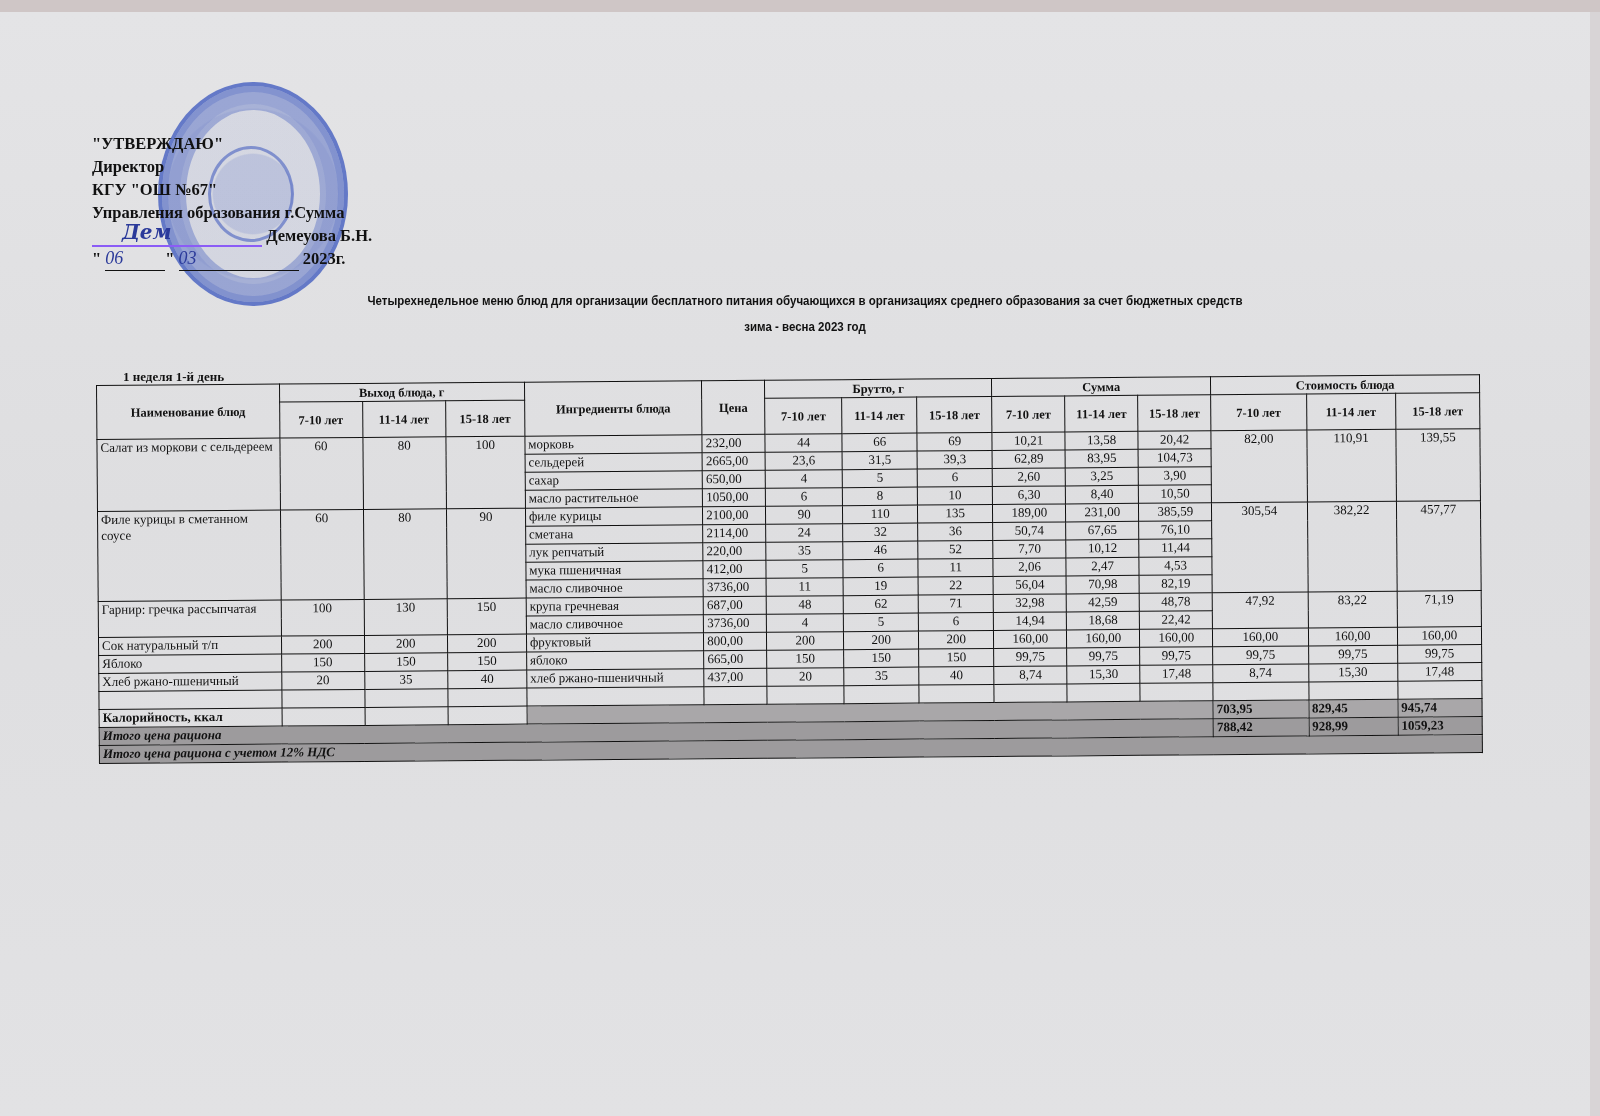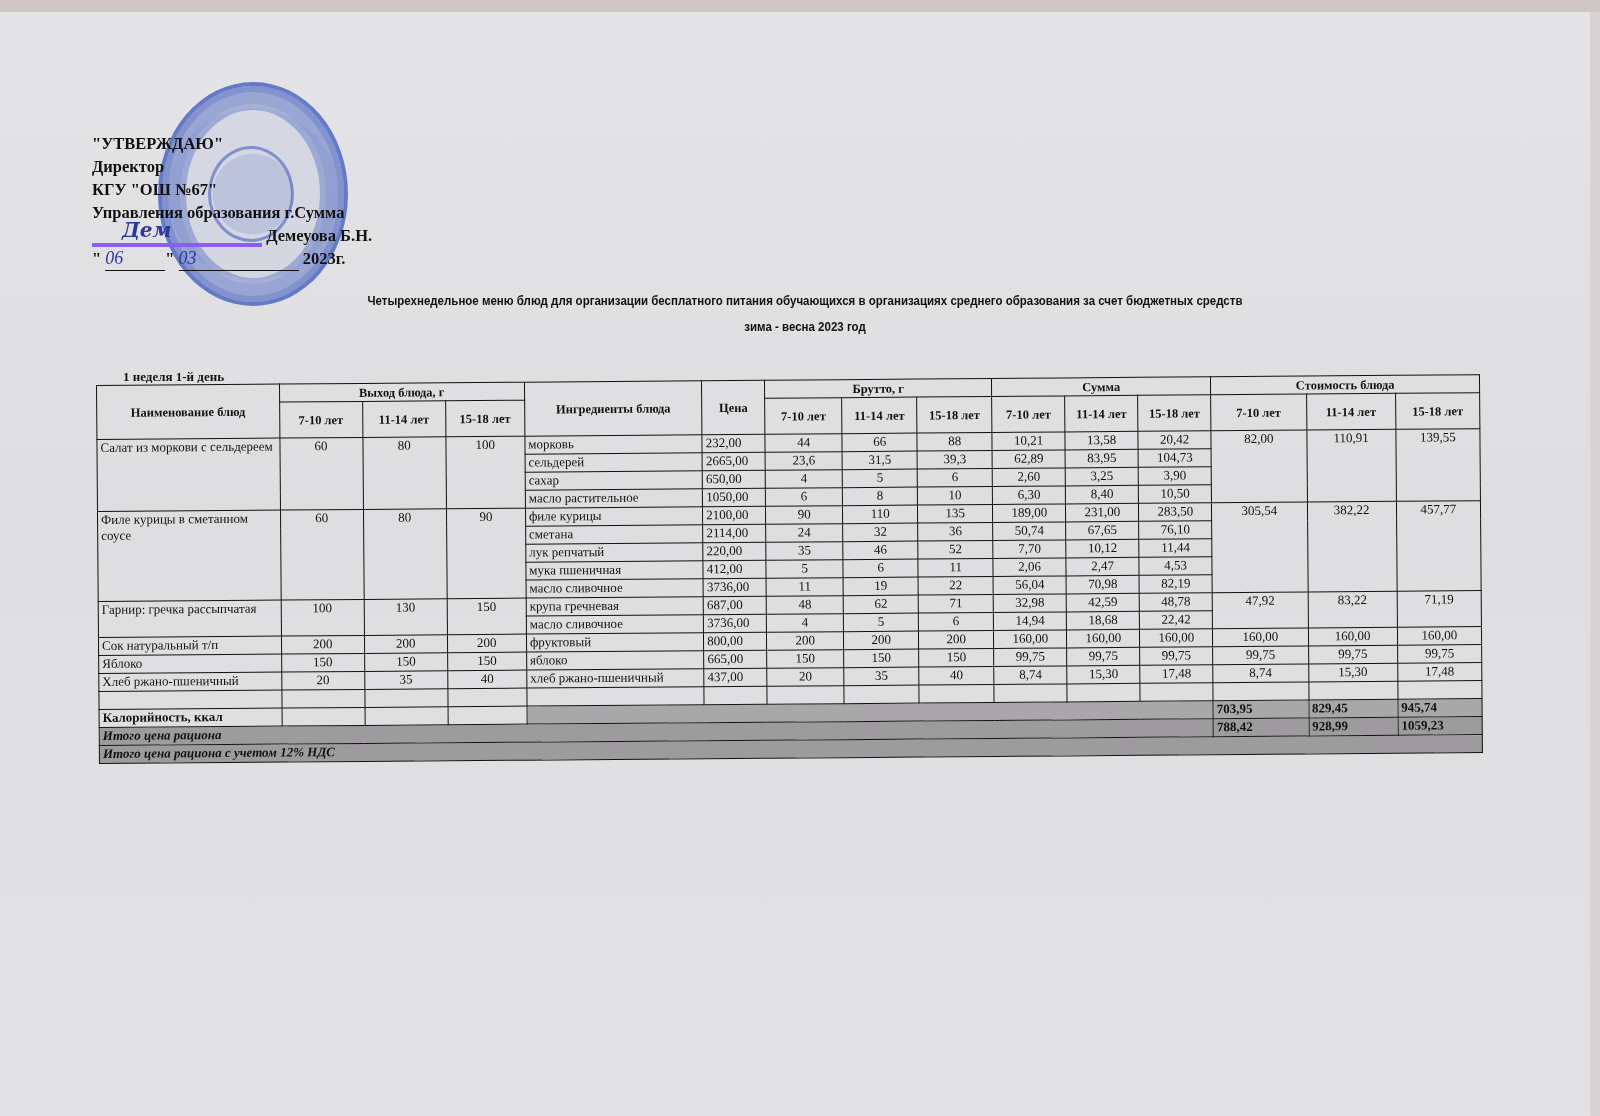--- a/index.html
+++ b/index.html
@@ -23,21 +23,21 @@
   }
   .stamp .inner {
     position:absolute; left:46px; top:60px; width:80px; height:90px; border-radius:50%;
     border:3px solid rgba(58,86,190,0.55);
   }
   .approve {
     position:absolute; left:92px; top:132px;
     font-weight:bold; font-size:16.5px; line-height:23px;
   }
   .approve div { white-space:nowrap; }
-  .sigline { display:inline-block; width:170px; border-bottom:4px solid #8b5cf6; position:relative; height:16px; vertical-align:bottom; }
+  .sigline { display:inline-block; width:170px; border-bottom:2px solid #8b5cf6; position:relative; height:16px; vertical-align:bottom; }
   .sig { position:absolute; left:30px; top:-8px; font-family:"DejaVu Serif", serif; font-style:italic; color:#2b3a9a; font-size:20px; }
   .dateline { display:inline-block; border-bottom:1px solid #111; text-align:left; font-style:italic; color:#2b3a9a; font-weight:normal; font-size:18px; }
   .title {
     position:absolute; left:310px; top:288px; width:990px; text-align:center;
     font-weight:bold; font-size:12.5px; line-height:26px;
     font-family:"Liberation Sans Narrow","Liberation Sans", sans-serif;
     transform:scaleX(0.92); transform-origin:center;
   }
   .week {
     position:absolute; left:96px; top:369px; font-weight:bold; font-size:13px;margin-left:27px;
@@ -143,21 +143,21 @@
 
     <tr>
       <td rowspan="4" class="wrap">Салат из моркови с сельдереем</td>
       <td rowspan="4" class="c">60</td>
       <td rowspan="4" class="c">80</td>
       <td rowspan="4" class="c">100</td>
       <td class="l">морковь</td>
       <td class="r">232,00</td>
       <td class="c">44</td>
       <td class="c">66</td>
-      <td class="c">88</td>
+      <td class="c">69</td>
       <td class="c">10,21</td>
       <td class="c">13,58</td>
       <td class="c">20,42</td>
       <td rowspan="4" class="c">82,00</td>
       <td rowspan="4" class="c">110,91</td>
       <td rowspan="4" class="c">139,55</td>
     </tr>
     <tr>
       <td class="l">сельдерей</td>
       <td class="r">2665,00</td>
@@ -194,21 +194,21 @@
       <td rowspan="5" class="c">60</td>
       <td rowspan="5" class="c">80</td>
       <td rowspan="5" class="c">90</td>
       <td class="l">филе курицы</td>
       <td class="r">2100,00</td>
       <td class="c">90</td>
       <td class="c">110</td>
       <td class="c">135</td>
       <td class="c">189,00</td>
       <td class="c">231,00</td>
-      <td class="c">283,50</td>
+      <td class="c">385,59</td>
       <td rowspan="5" class="c">305,54</td>
       <td rowspan="5" class="c">382,22</td>
       <td rowspan="5" class="c">457,77</td>
     </tr>
     <tr>
       <td class="l">сметана</td>
       <td class="r">2114,00</td>
       <td class="c">24</td>
       <td class="c">32</td>
       <td class="c">36</td>

